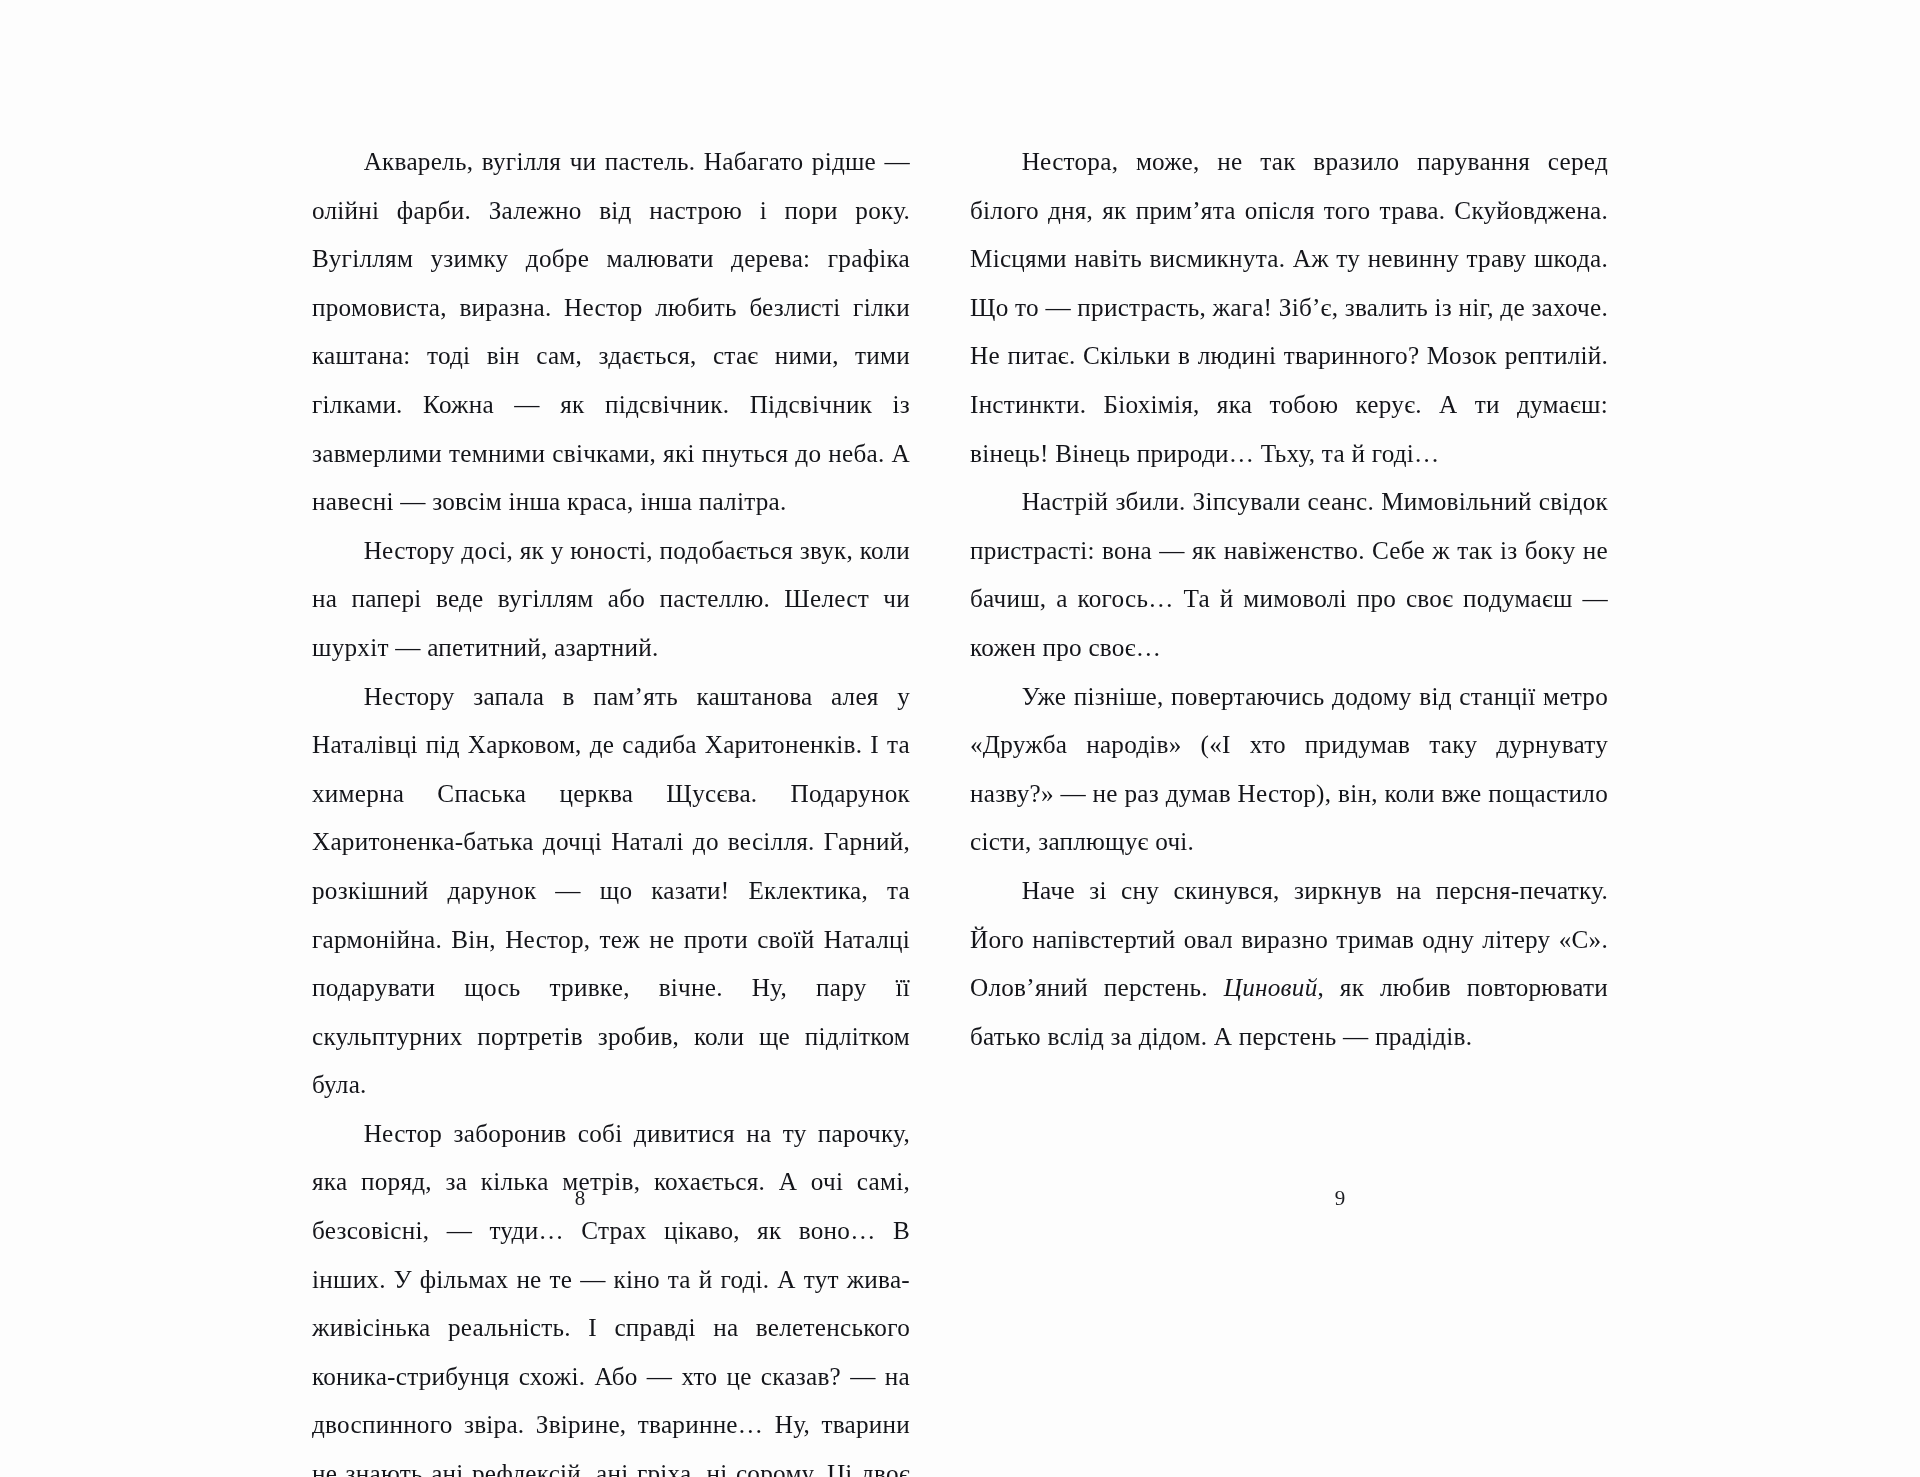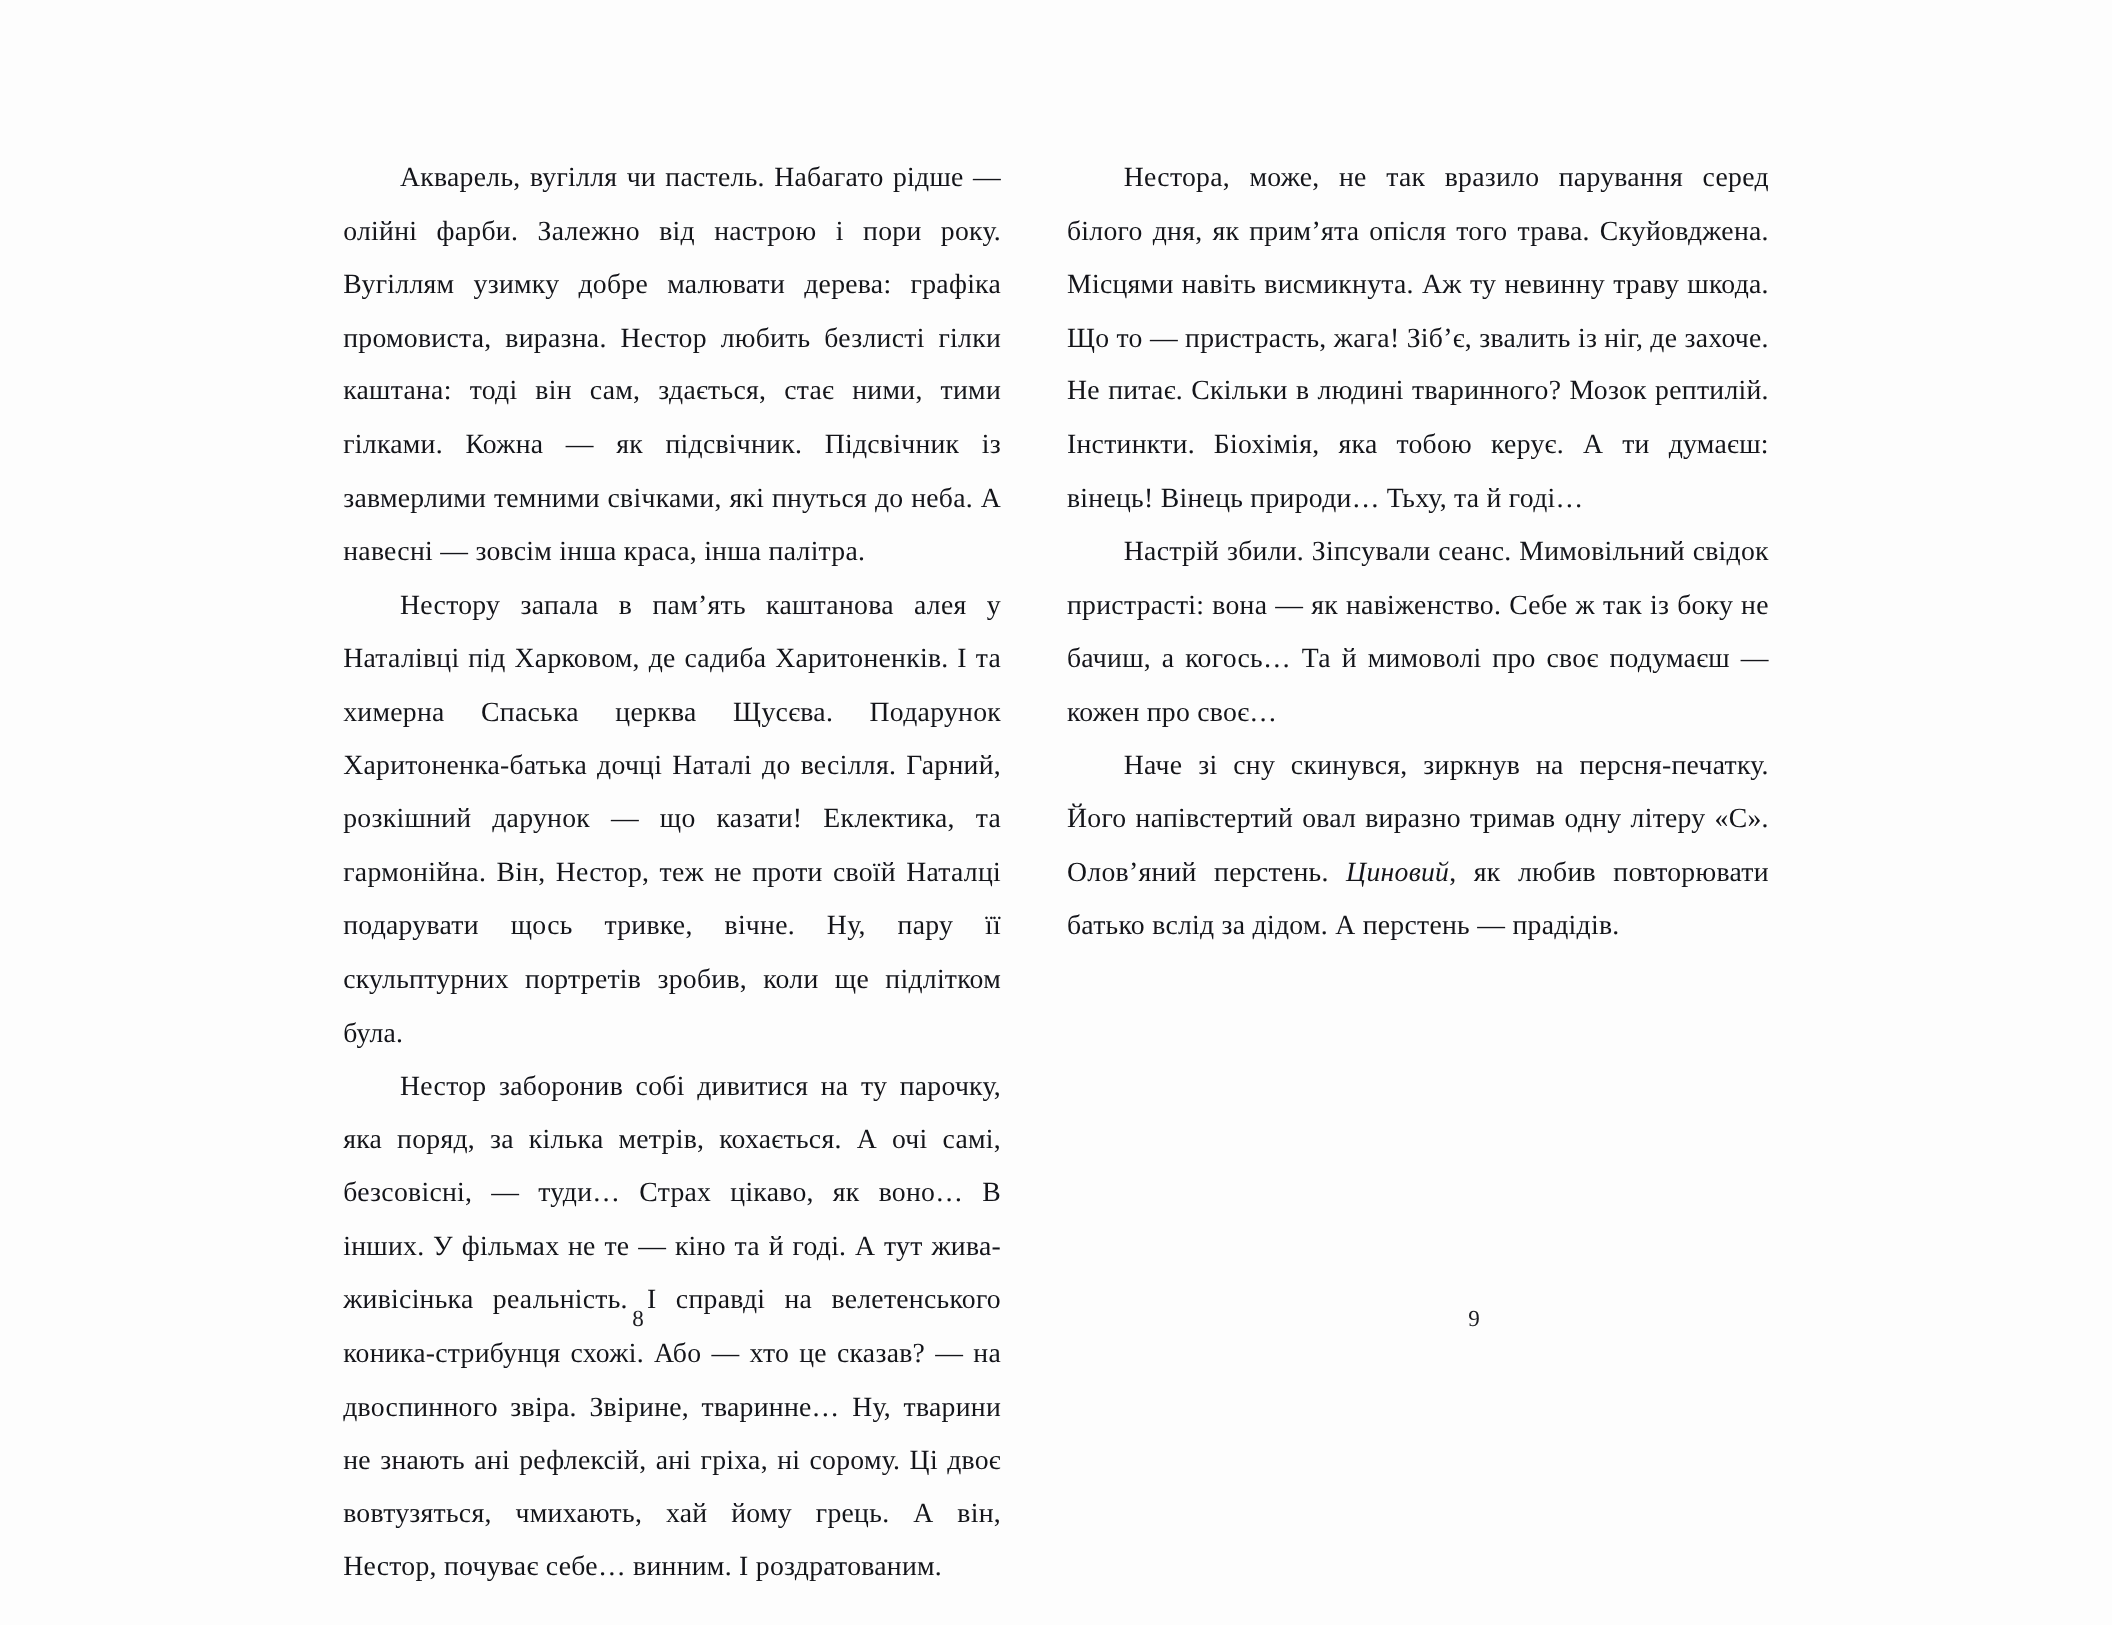--- a/index.html
+++ b/index.html
@@ -62,30 +62,32 @@
   i.em { }
 </style>
 </head>
 <body>
 
 <div class="page-spread">
 
   <div class="page page-left">
     <div class="text-block">
       <p>Акварель, вугілля чи пастель. Набагато рідше — олійні фарби. Залежно від настрою і пори року. Вугіллям узимку добре малювати дерева: графіка промовиста, виразна. Нестор любить безлисті гілки каштана: тоді він сам, здається, стає ними, тими гілками. Кожна — як підсвічник. Підсвічник із завмерлими темними свічками, які пнуться до неба. А навесні — зовсім інша краса, інша палітра.</p>
+      <p>Нестору досі, як у юності, подобається звук, коли на папері веде вугіллям або пастеллю. Шелест чи шурхіт — апетитний, азартний.</p>
       <p>Нестору запала в пам’ять каштанова алея у Наталівці під Харковом, де садиба Харитоненків. І та химерна Спаська церква Щусєва. Подарунок Харитоненка-батька дочці Наталі до весілля. Гарний, розкішний дарунок — що казати! Еклектика, та гармонійна. Він, Нестор, теж не проти своїй Наталці подарувати щось тривке, вічне. Ну, пару її скульптурних портретів зробив, коли ще підлітком була.</p>
       <p>Нестор заборонив собі дивитися на ту парочку, яка поряд, за кілька метрів, кохається. А очі самі, безсовісні, — туди… Страх цікаво, як воно… В інших. У фільмах не те — кіно та й годі. А тут жива-живісінька реальність. І справді на велетенського коника-стрибунця схожі. Або — хто це сказав? — на двоспинного звіра. Звірине, тваринне… Ну, тварини не знають ані рефлексій, ані гріха, ні сорому. Ці двоє вовтузяться, чмихають, хай йому грець. А він, Нестор, почуває себе… винним. І роздратованим.</p>
     </div>
     <div class="folio">8</div>
   </div>
 
   <div class="page page-right">
     <div class="text-block">
       <p>Нестора, може, не так вразило парування серед білого дня, як прим’ята опісля того трава. Скуйовджена. Місцями навіть висмикнута. Аж ту невинну траву шкода. Що то — пристрасть, жага! Зіб’є, звалить із ніг, де захоче. Не питає. Скільки в людині тваринного? Мозок рептилій. Інстинкти. Біохімія, яка тобою керує. А ти думаєш: вінець! Вінець природи… Тьху, та й годі…</p>
       <p>Настрій збили. Зіпсували сеанс. Мимовільний свідок пристрасті: вона — як навіженство. Себе ж так із боку не бачиш, а когось… Та й мимоволі про своє подумаєш — кожен про своє…</p>
+      <p>Уже пізніше, повертаючись додому від станції метро «Дружба народів» («І хто придумав таку дурнувату назву?» — не раз думав Нестор), він, коли вже пощастило сісти, заплющує очі.</p>
       <p>
         <span>Наче зі сну скинувся, зиркнув на персня-печатку. Його напівстертий овал виразно тримав одну літеру «С». Олов’яний перстень. </span><i class="em">Циновий</i><span>, як любив повторювати батько вслід за дідом. А перстень — прадідів.</span>
       </p>
     </div>
     <div class="folio">9</div>
   </div>
 
 </div>
 
 </body></html>

